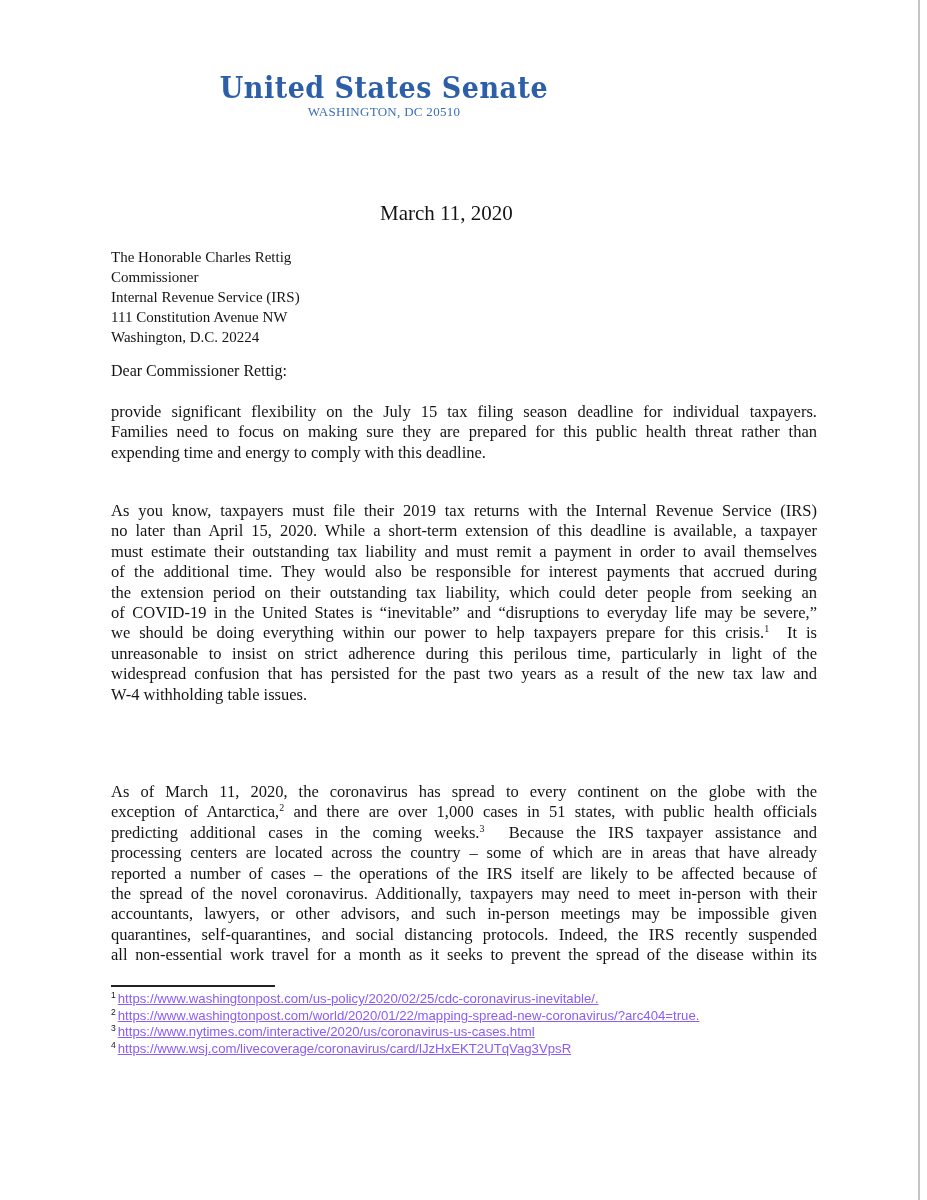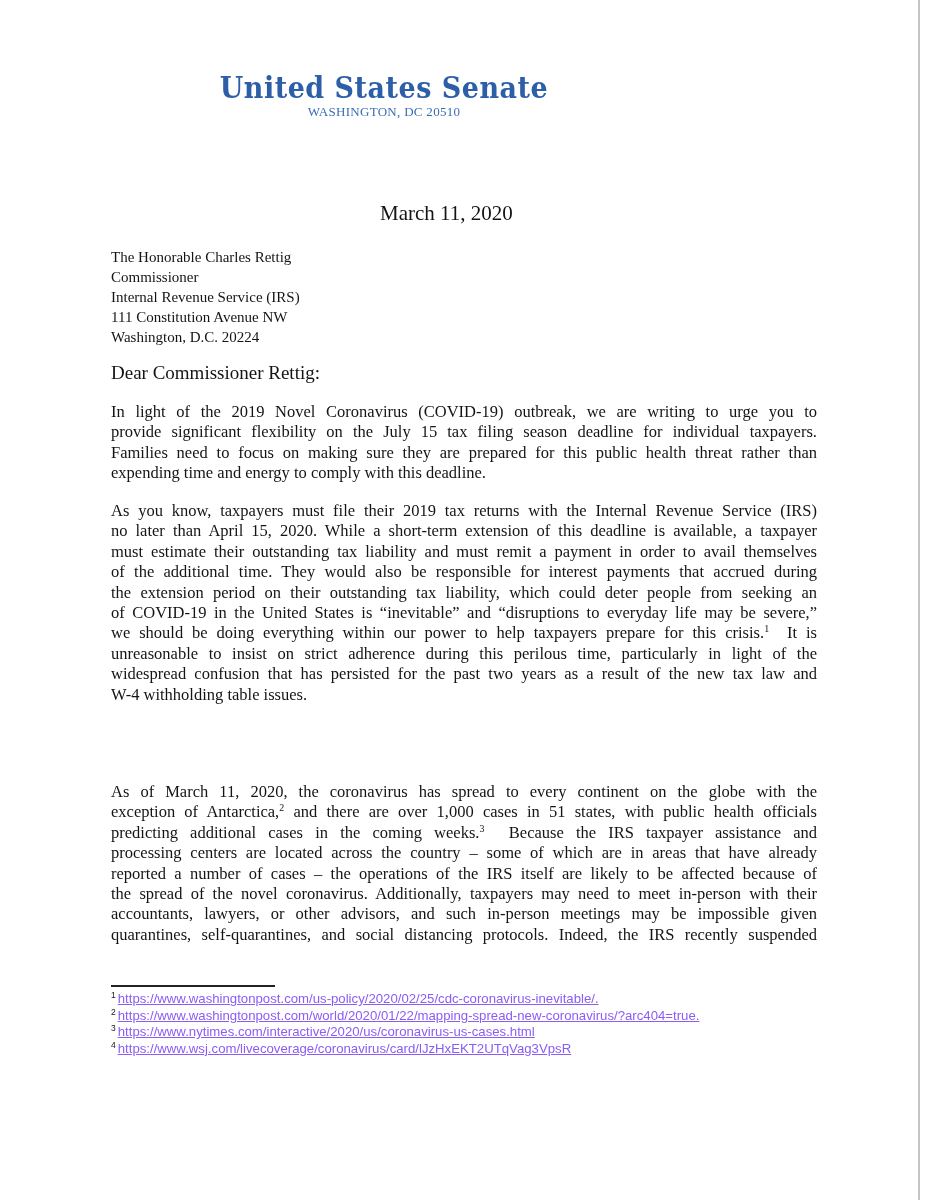--- a/index.html
+++ b/index.html
@@ -13,21 +13,21 @@
       font-family: "DejaVu Serif", "Liberation Serif", serif; font-weight: bold;
       color: #2d5fa8; font-size: 27px; letter-spacing: 0.5px; line-height: 32px;
       transform: scaleY(1.12); display: inline-block;
     }
     .senate-sub {
       font-family: Liberation Serif, serif; color: #3a6db5;
       font-size: 13px; letter-spacing: 0.3px; margin-top: 0;
     }
     .date { position: absolute; left: 380px; top: 201px; font-size: 21px; }
     .address { position: absolute; left: 111px; top: 247px; font-size: 15px; line-height: 20px; }
-    .salutation { position: absolute; left: 111px; top: 362px; font-size: 19px; }
+    .salutation { position: absolute; left: 111px; top: 362px; font-size: 16px; }
     .para { position: absolute; left: 111px; width: 706px; font-size: 16.5px; line-height: 20.4px; }
     .line { display: block; white-space: nowrap; text-align: justify; text-align-last: justify; }
     .line.last { text-align-last: left; }
     sup { font-size: 10px; line-height: 0; vertical-align: 6px; }
     .fn-rule { position: absolute; left: 111px; top: 985px; width: 164px; height: 1.5px; background: #222; }
     .footnotes { position: absolute; left: 111px; top: 991px; font-family: "Liberation Sans", "DejaVu Sans", sans-serif; font-size: 13.2px; line-height: 16.6px; }
     .fn { white-space: nowrap; }
     .fn sup { font-size: 8.5px; vertical-align: 5px; margin-right: 2px; }
     .fn a { color: #8b5cf6; text-decoration: underline; }
   </style>
@@ -47,21 +47,20 @@
   <div>The Honorable Charles Rettig</div>
   <div>Commissioner</div>
   <div>Internal Revenue Service (IRS)</div>
   <div>111 Constitution Avenue NW</div>
   <div>Washington, D.C. 20224</div>
 </div>
 
 <div class="salutation">Dear Commissioner Rettig:</div>
 
 <div class="para" style="top:402px;">
-  <span class="line">In light of the 2019 Novel Coronavirus (COVID-19) outbreak, we are writing to urge you to</span>
   <span class="line">provide significant flexibility on the July 15 tax filing season deadline for individual taxpayers.</span>
   <span class="line">Families need to focus on making sure they are prepared for this public health threat rather than</span>
   <span class="line last">expending time and energy to comply with this deadline.</span>
 </div>
 
 <div class="para" style="top:501px;">
   <span class="line">As you know, taxpayers must file their 2019 tax returns with the Internal Revenue Service (IRS)</span>
   <span class="line">no later than April 15, 2020.  While a short-term extension of this deadline is available, a taxpayer</span>
   <span class="line">must estimate their outstanding tax liability and must remit a payment in order to avail themselves</span>
   <span class="line">of the additional time.  They would also be responsible for interest payments that accrued during</span>
@@ -75,20 +74,21 @@
 
 <div class="para" style="top:782px;">
   <span class="line">As of March 11, 2020, the coronavirus has spread to every continent on the globe with the</span>
   <span class="line"><span>exception of Antarctica,</span><sup>2</sup> <span>and there are over 1,000 cases in 51 states, with public health officials</span></span>
   <span class="line"><span>predicting additional cases in the coming weeks.</span><sup>3</sup>&nbsp; <span>Because the IRS taxpayer assistance and</span></span>
   <span class="line">processing centers are located across the country – some of which are in areas that have already</span>
   <span class="line">reported a number of cases – the operations of the IRS itself are likely to be affected because of</span>
   <span class="line">the spread of the novel coronavirus.  Additionally, taxpayers may need to meet in-person with their</span>
   <span class="line">accountants, lawyers, or other advisors, and such in-person meetings may be impossible given</span>
   <span class="line">quarantines, self-quarantines, and social distancing protocols.  Indeed, the IRS recently suspended</span>
+  <span class="line">all non-essential work travel for a month as it seeks to prevent the spread of the disease within its</span>
 </div>
 
 <div class="fn-rule"></div>
 
 <div class="footnotes">
   <div class="fn"><sup>1</sup><a>https://www.washingtonpost.com/us-policy/2020/02/25/cdc-coronavirus-inevitable/.</a></div>
   <div class="fn"><sup>2</sup><a>https://www.washingtonpost.com/world/2020/01/22/mapping-spread-new-coronavirus/?arc404=true.</a></div>
   <div class="fn"><sup>3</sup><a>https://www.nytimes.com/interactive/2020/us/coronavirus-us-cases.html</a></div>
   <div class="fn"><sup>4</sup><a>https://www.wsj.com/livecoverage/coronavirus/card/lJzHxEKT2UTqVag3VpsR</a></div>
 </div>

